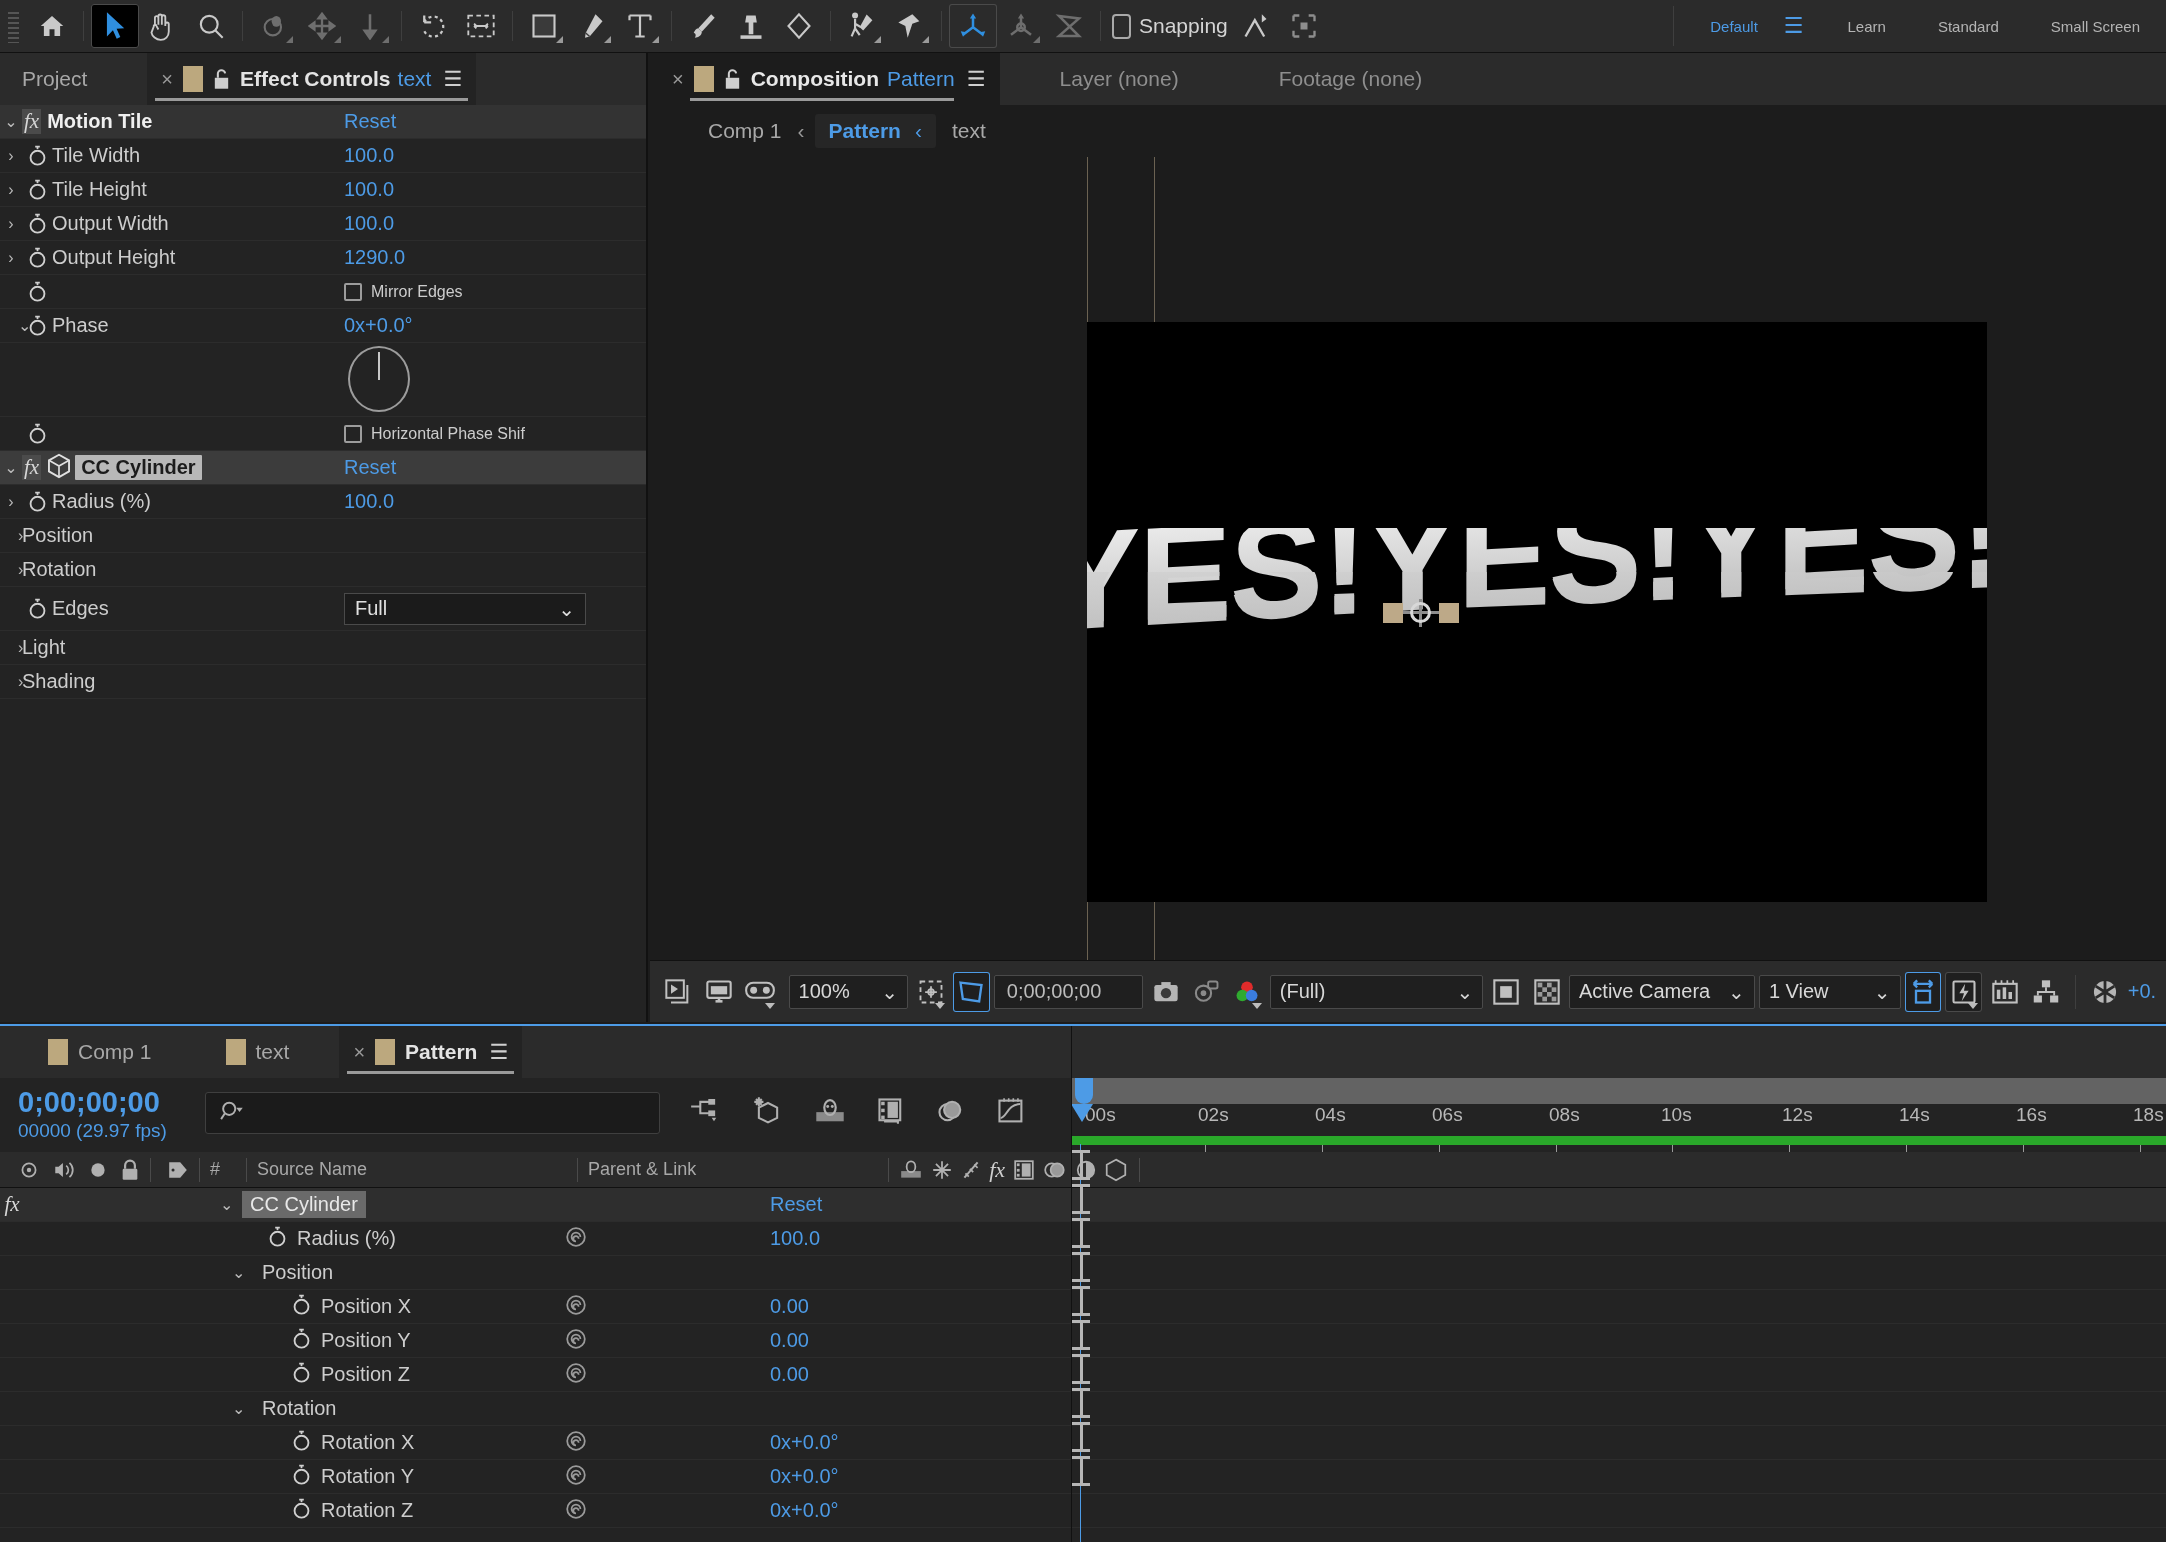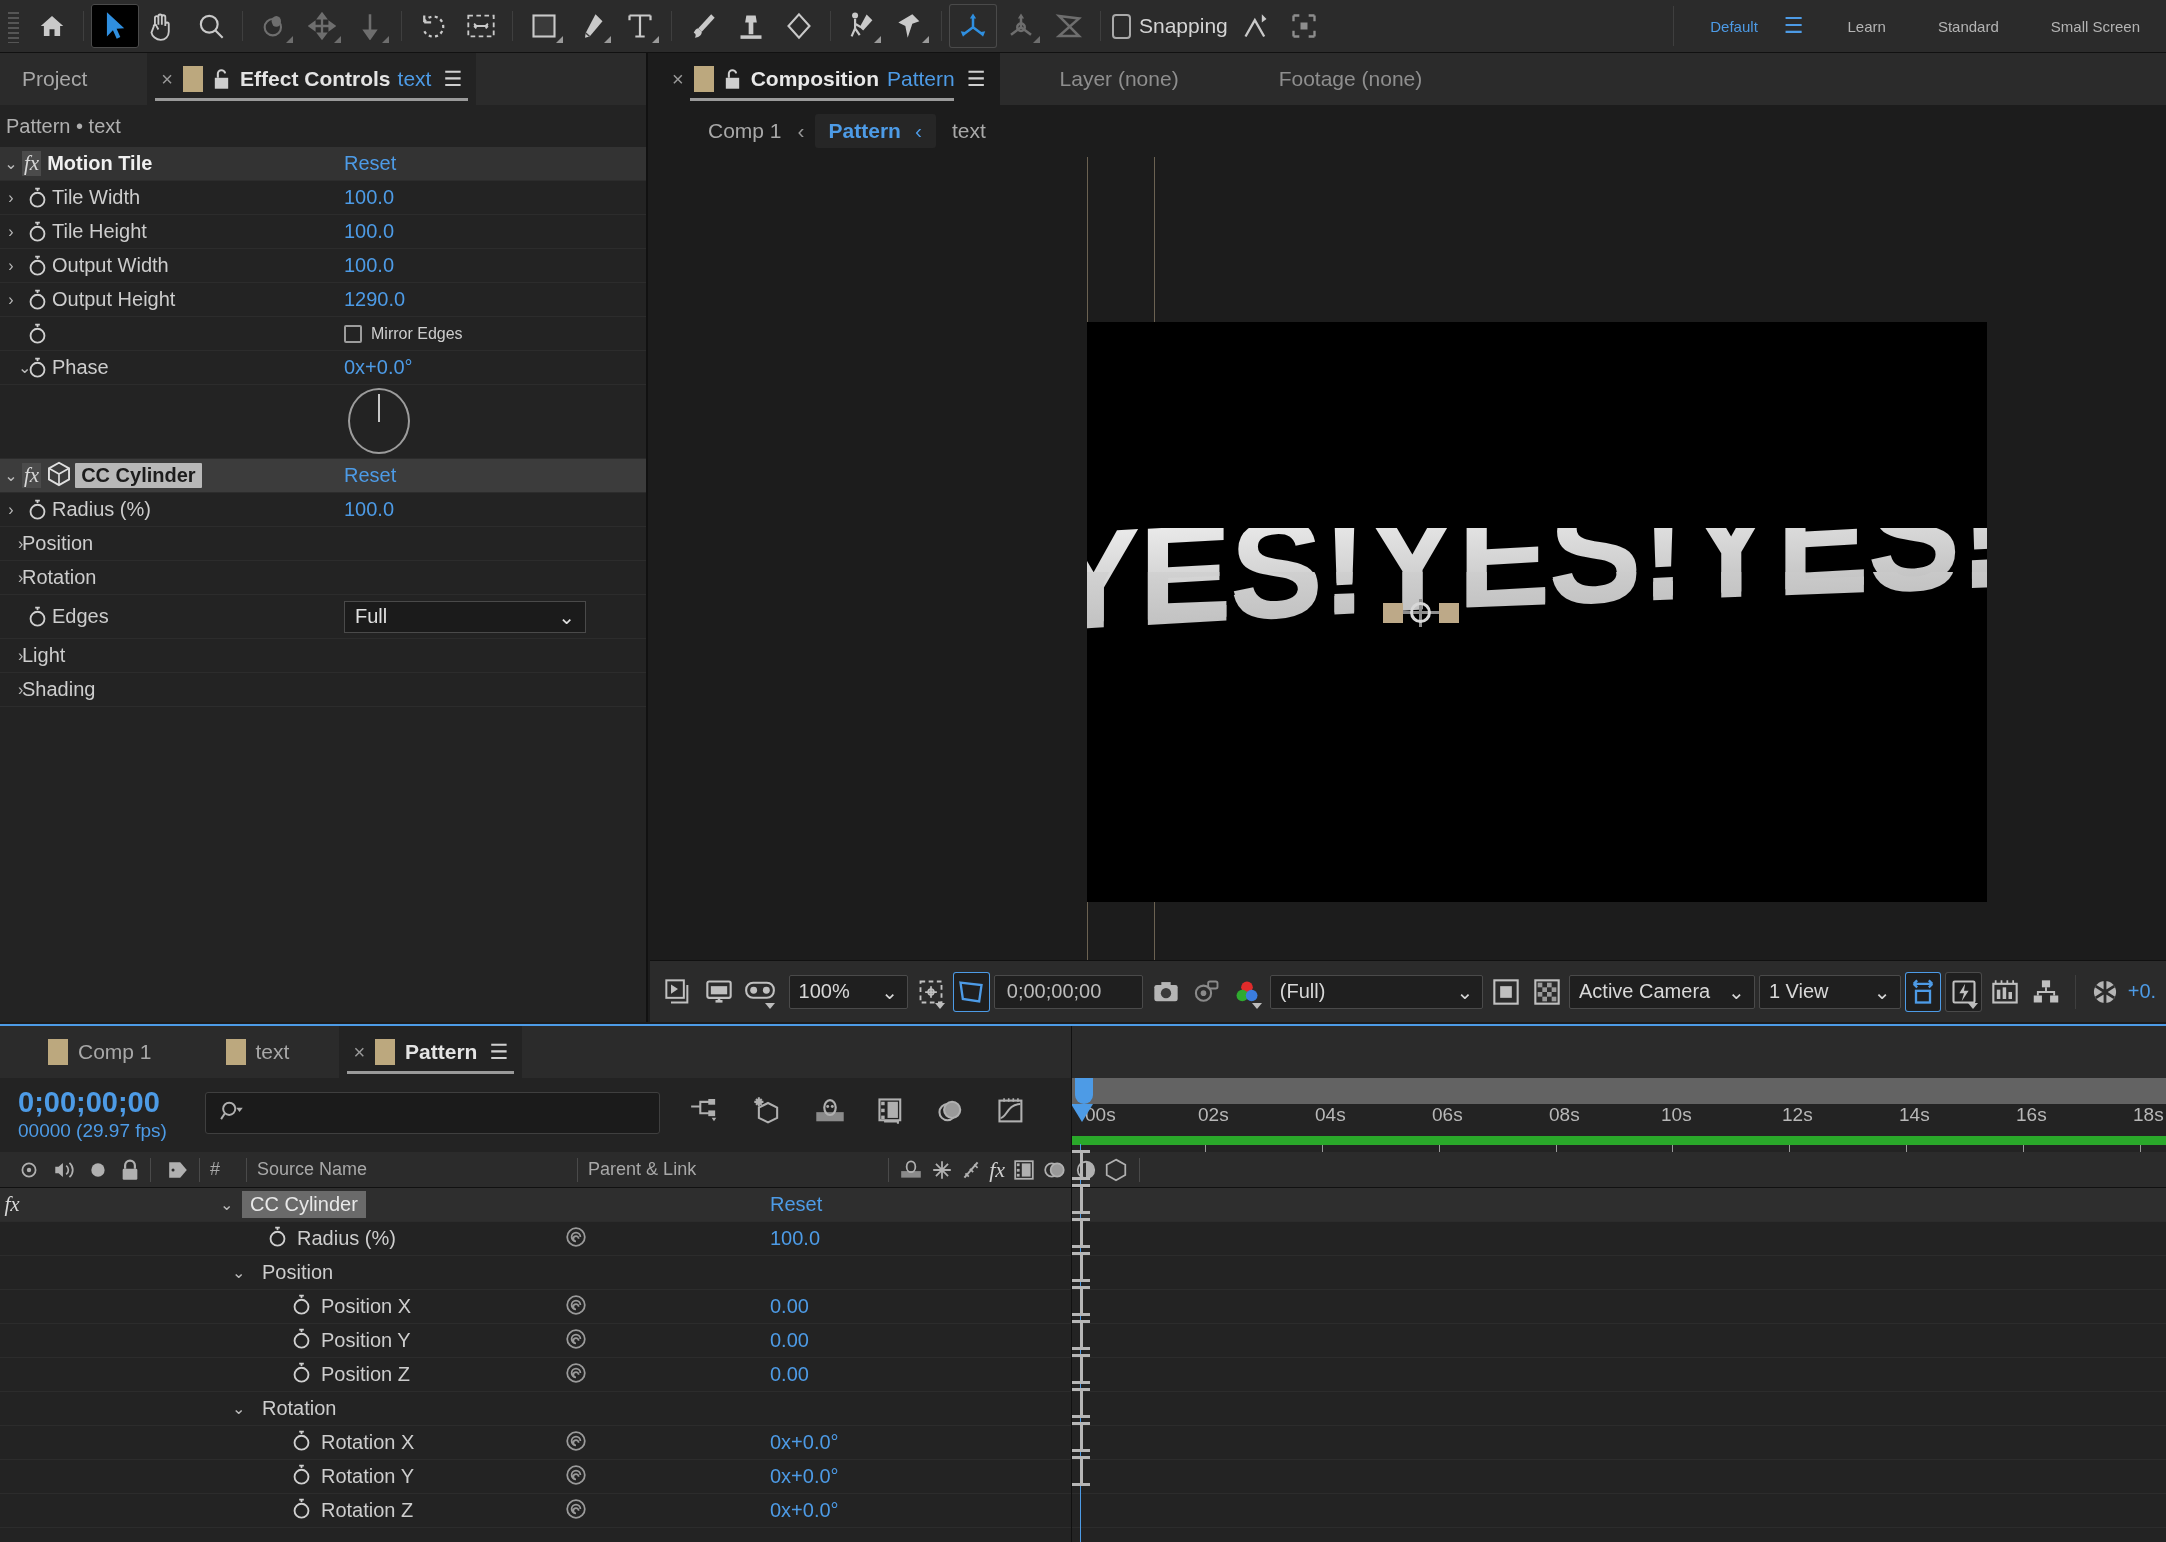--- a/index.html
+++ b/index.html
@@ -323,21 +323,20 @@
               <path d="M4 8 V5.2 A3 3 0 0 1 10 4.4" fill="none" stroke="#cfcfcf" stroke-width="1.7"></path>
               <rect x="1.5" y="8" width="11" height="9" fill="#cfcfcf"></rect>
             </svg>
         </span>
         <b>Effect Controls</b>
         <span class="blue">text</span>
         <span class="menu">☰</span>
       </div>
     </div>
 
-    <div class="ec-sub">Pattern • text</div>
 
     <div class="ec-body">
 
       <div class="prow header">
         <span class="twirl">⌄</span>
         <span class="fx">fx</span>
         <span class="pname">Motion Tile</span>
         <span class="pval reset">Reset</span>
       </div>
 
@@ -413,20 +412,33 @@
             </svg>
         </span>
         <span class="pname">Phase</span>
         <span class="pval">0x+0.0°</span>
       </div>
 
       <div class="dialrow">
         <div class="dial"></div>
       </div>
 
+      <div class="prow">
+        <span class="twirl"></span>
+        <span class="stopw">
+          <svg width="19" height="22" viewBox="0 0 16 19">
+              <path d="M6 1.5 h4 M8 1.5 v2" stroke="#d0d0d0" stroke-width="1.5" fill="none"></path>
+              <circle cx="8" cy="11" r="6" fill="none" stroke="#d0d0d0" stroke-width="1.6"></circle>
+            </svg>
+        </span>
+        <span class="pval">
+          <span class="chk"></span>
+          <span class="chklabel">Horizontal Phase Shif</span>
+        </span>
+      </div>
 
       <div class="prow header sel">
         <span class="twirl">⌄</span>
         <span class="fx">fx</span>
         <span style="margin-right:4px">
           <svg width="24" height="26" viewBox="0 0 20 22">
               <path d="M10 1.5 L18.5 6.2 V15.6 L10 20.4 L1.5 15.6 V6.2 Z" fill="none" stroke="#e0e0e0" stroke-width="1.6"></path>
               <path d="M1.8 6.3 L10 11 L18.2 6.3 M10 11 V20.2" fill="none" stroke="#e0e0e0" stroke-width="1.4"></path>
             </svg>
         </span>

